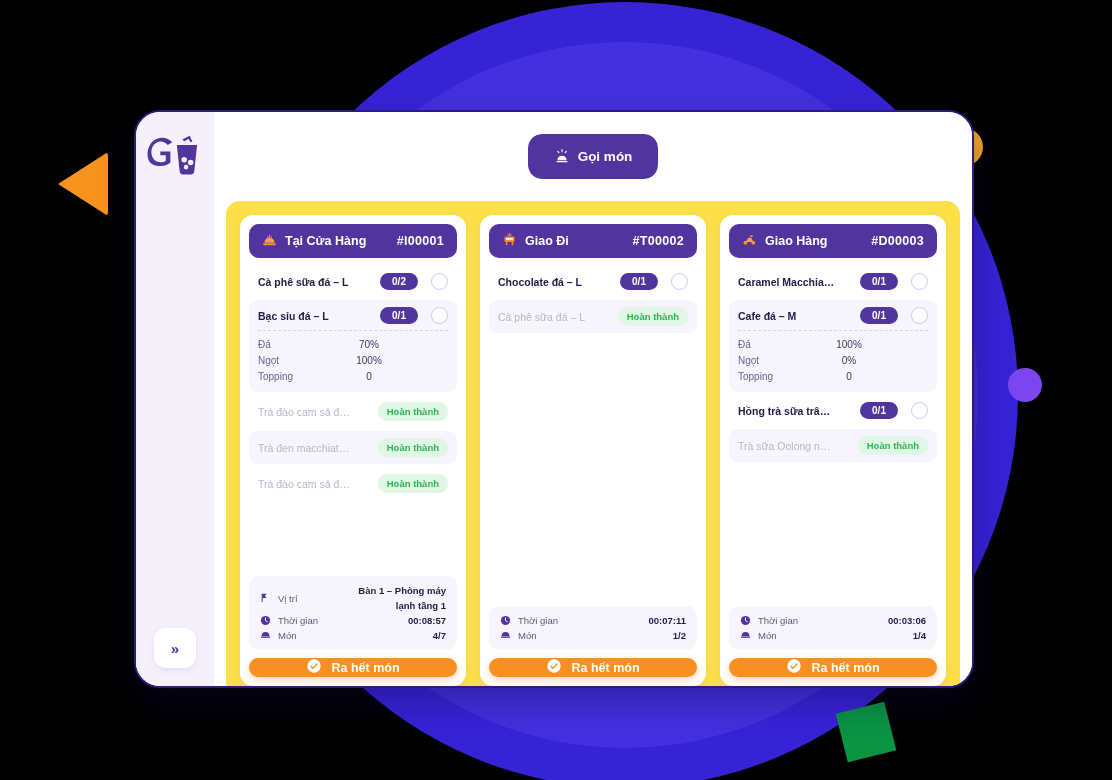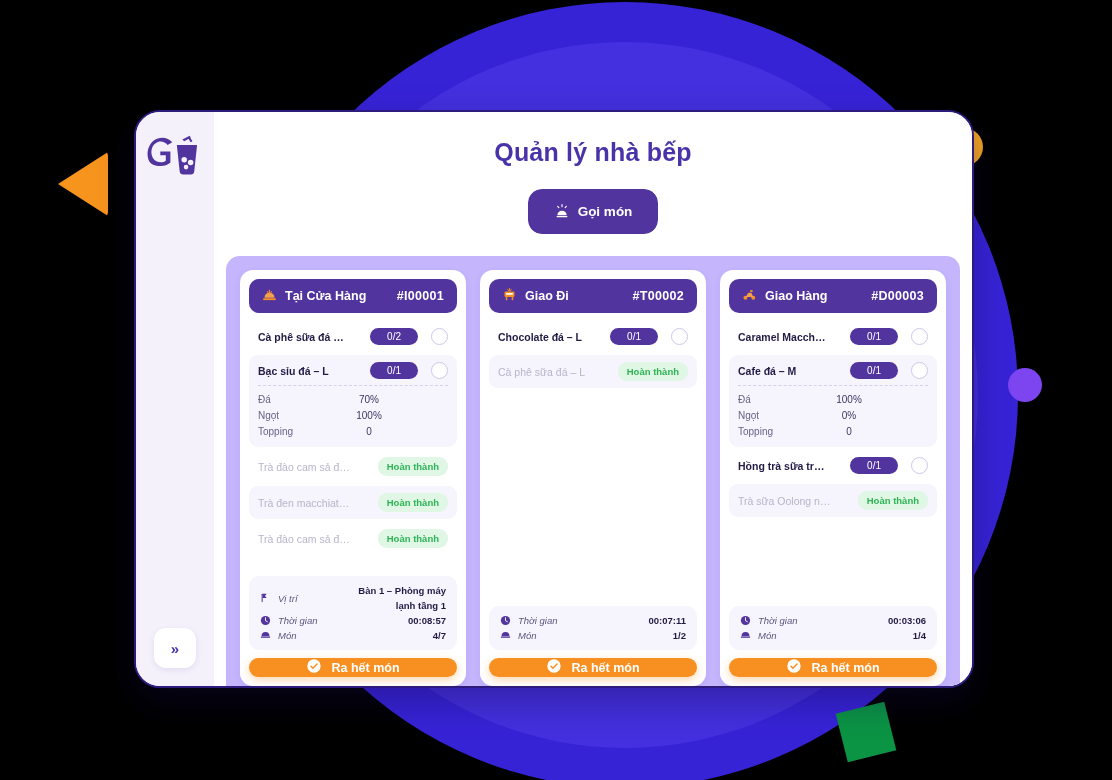--- a/index.html
+++ b/index.html
@@ -100,21 +100,21 @@
     padding: 0 26px; height: 45px;
     font-size: 13.5px; font-weight: bold; color: #4A32A8;
     border-radius: 14px; cursor: pointer;
   }
   .tab.active { background: #51349E; color: #ffffff; }
   .tab .ticon { display: flex; align-items: center; }
 
   
   .board {
     margin: 22px 12px 0 12px;
-    background: #c4b5fd;
+    background: #fde047;
     border-radius: 14px 14px 0 0;
     flex: 1;
     display: flex; gap: 14px;
     padding: 14px 14px 0 14px;
     min-height: 0;
   }
 
   .order-card {
     flex: 1 1 0; min-width: 0;
     background: #ffffff;
@@ -145,23 +145,23 @@
   .item.shaded { background: #F6F4FC; }
   .item-row { display: flex; align-items: center; }
   .item-name {
     flex: 1; font-size: 10.5px; font-weight: bold; color: #231A45;
     white-space: nowrap; overflow: hidden; text-overflow: ellipsis;
     padding-right: 24px;
   }
   .item-name.done { color: #B9B4CB; font-weight: normal; }
   .qty-badge {
     background: #51349E; color: #ffffff;
-    font-size: 10px; font-weight: normal;
-    border-radius: 9px; padding: 3px 17px;
-    min-width: 38px; 
+    font-size: 10px; font-weight: bold;
+    border-radius: 9px; padding: 3px 7px;
+    min-width: 38px; text-align: center;
   }
   .check-circle {
     width: 17px; height: 17px; border-radius: 50%;
     border: 1.4px solid #CFC6EA; background: #ffffff;
     margin-left: 13px; flex: 0 0 17px; cursor: pointer;
   }
   .done-pill {
     background: #DFF7E4; color: #2FB457;
     font-size: 9.5px; font-weight: bold;
     border-radius: 9px; padding: 4px 9px;
@@ -173,21 +173,21 @@
   .opt-value { width: 70px; text-align: center; color: #3E3760; }
 
   .card-foot {
     background: #F6F4FC;
     border-radius: 10px;
     padding: 7px 11px;
     margin-top: 6px;
   }
   .foot-row { display: flex; align-items: center; font-size: 9.5px; color: #5E5780; line-height: 15px; }
   .foot-ico { width: 13px; display: flex; align-items: center; }
-  .foot-label { flex: 0 0 68px; padding-left: 5px; font-style: italic; }
+  .foot-label { flex: 0 0 68px; padding-left: 5px; }
   .foot-val { flex: 1; text-align: right; font-weight: bold; color: #231A45; font-size: 9.5px; }
 
   .cta {
     margin-top: 8px;
     height: 19px; border: none;
     background: #F79021; color: #ffffff;
     border-radius: 10px;
     font-family: "Liberation Sans", sans-serif;
     font-size: 12.5px; font-weight: bold;
     display: flex; align-items: center; justify-content: center; gap: 9px;
@@ -220,21 +220,20 @@
           <circle cx="47" cy="31" r="3" fill="#F4F1FB"></circle>
           <circle cx="42" cy="36" r="2.5" fill="#F4F1FB"></circle>
         </svg>
       </span>
       <div class="collapse-btn">
         <span>»</span>
       </div>
     </div>
 
     <div class="main">
-      <div class="page-title">Quản lý nhà bếp</div>
 
       <div class="tabs">
         <div class="tab active">
           <span class="ticon">
             <svg width="16" height="16" viewBox="0 0 24 24" aria-hidden="true">
               <path d="M4 18h16v2H4z" fill="#ffffff"></path>
               <path d="M5 17a7 7 0 0 1 14 0z" fill="#ffffff"></path>
               <path d="M12 1v3M5.5 3.5l1.8 2M18.5 3.5l-1.8 2" stroke="#ffffff" stroke-width="1.7" stroke-linecap="round"></path>
             </svg>
           </span>

